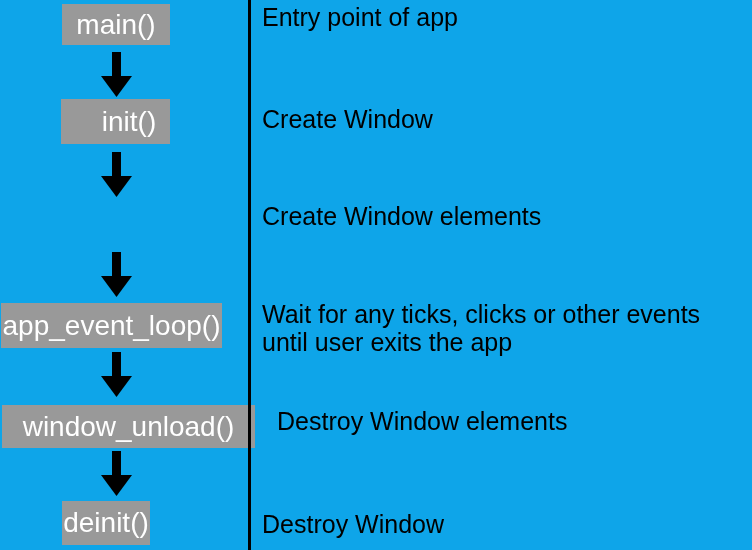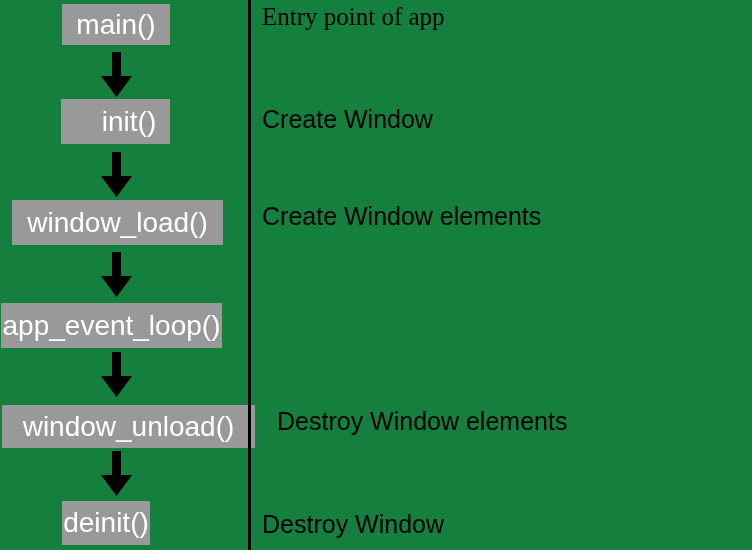--- a/index.html
+++ b/index.html
@@ -1,21 +1,21 @@
 <!DOCTYPE html>
 <html><head>
 <meta charset="utf-8">
 <style>
   * { margin: 0; padding: 0; box-sizing: border-box; }
   html, body { background: #ffffff; }
   .canvas {
     position: relative;
     width: 752px;
     height: 550px;
-    background: #15803d;
+    background: #0ea5e9;
     overflow: hidden;
     font-family: "Liberation Sans", sans-serif;
   }
   
   .box {
     position: absolute;
     background: #999999;
     color: #ffffff;
     display: flex;
     align-items: center;
@@ -52,21 +52,21 @@
     background: #000000;
   }
   
   .desc {
     position: absolute;
     left: 262px;
     color: #000000;
     font-size: 25px;
     line-height: 28px;
   }
-  .desc-1 { top: 3px; font-family: Liberation Serif, serif; }
+  .desc-1 { top: 3px; }
   .desc-2 { top: 105px; }
   .desc-3 { top: 202px; }
   .desc-4 { top: 300px; width: 488px; }
   .desc-5 { top: 407px; margin-left: 15px; }
   .desc-6 { top: 510px; }
 </style>
 </head>
 <body>
 
 <div class="canvas">
@@ -78,21 +78,20 @@
     <polygon points="1,24 32,24 16.5,45"></polygon>
   </svg>
 
   <div class="box box-init">init()</div>
 
   <svg class="arrow arrow-2" viewBox="0 0 33 45" xmlns="http://www.w3.org/2000/svg">
     <rect x="12" y="0" width="9" height="26"></rect>
     <polygon points="1,24 32,24 16.5,45"></polygon>
   </svg>
 
-  <div class="box box-window-load">window_load()</div>
 
   <svg class="arrow arrow-3" viewBox="0 0 33 45" xmlns="http://www.w3.org/2000/svg">
     <rect x="12" y="0" width="9" height="26"></rect>
     <polygon points="1,24 32,24 16.5,45"></polygon>
   </svg>
 
   <div class="box box-app-event-loop">app_event_loop()</div>
 
   <svg class="arrow arrow-4" viewBox="0 0 33 45" xmlns="http://www.w3.org/2000/svg">
     <rect x="12" y="0" width="9" height="26"></rect>
@@ -106,16 +105,17 @@
     <polygon points="1,24 32,24 16.5,45"></polygon>
   </svg>
 
   <div class="box box-deinit">deinit()</div>
 
   <div class="divider"></div>
 
   <div class="desc desc-1">Entry point of app</div>
   <div class="desc desc-3">Create Window elements</div>
   <div class="desc desc-2">Create Window</div>
+  <div class="desc desc-4">Wait for any ticks, clicks or other events until user exits the app</div>
   <div class="desc desc-5">Destroy Window elements</div>
   <div class="desc desc-6">Destroy Window</div>
 
 </div>
 
 </body></html>

